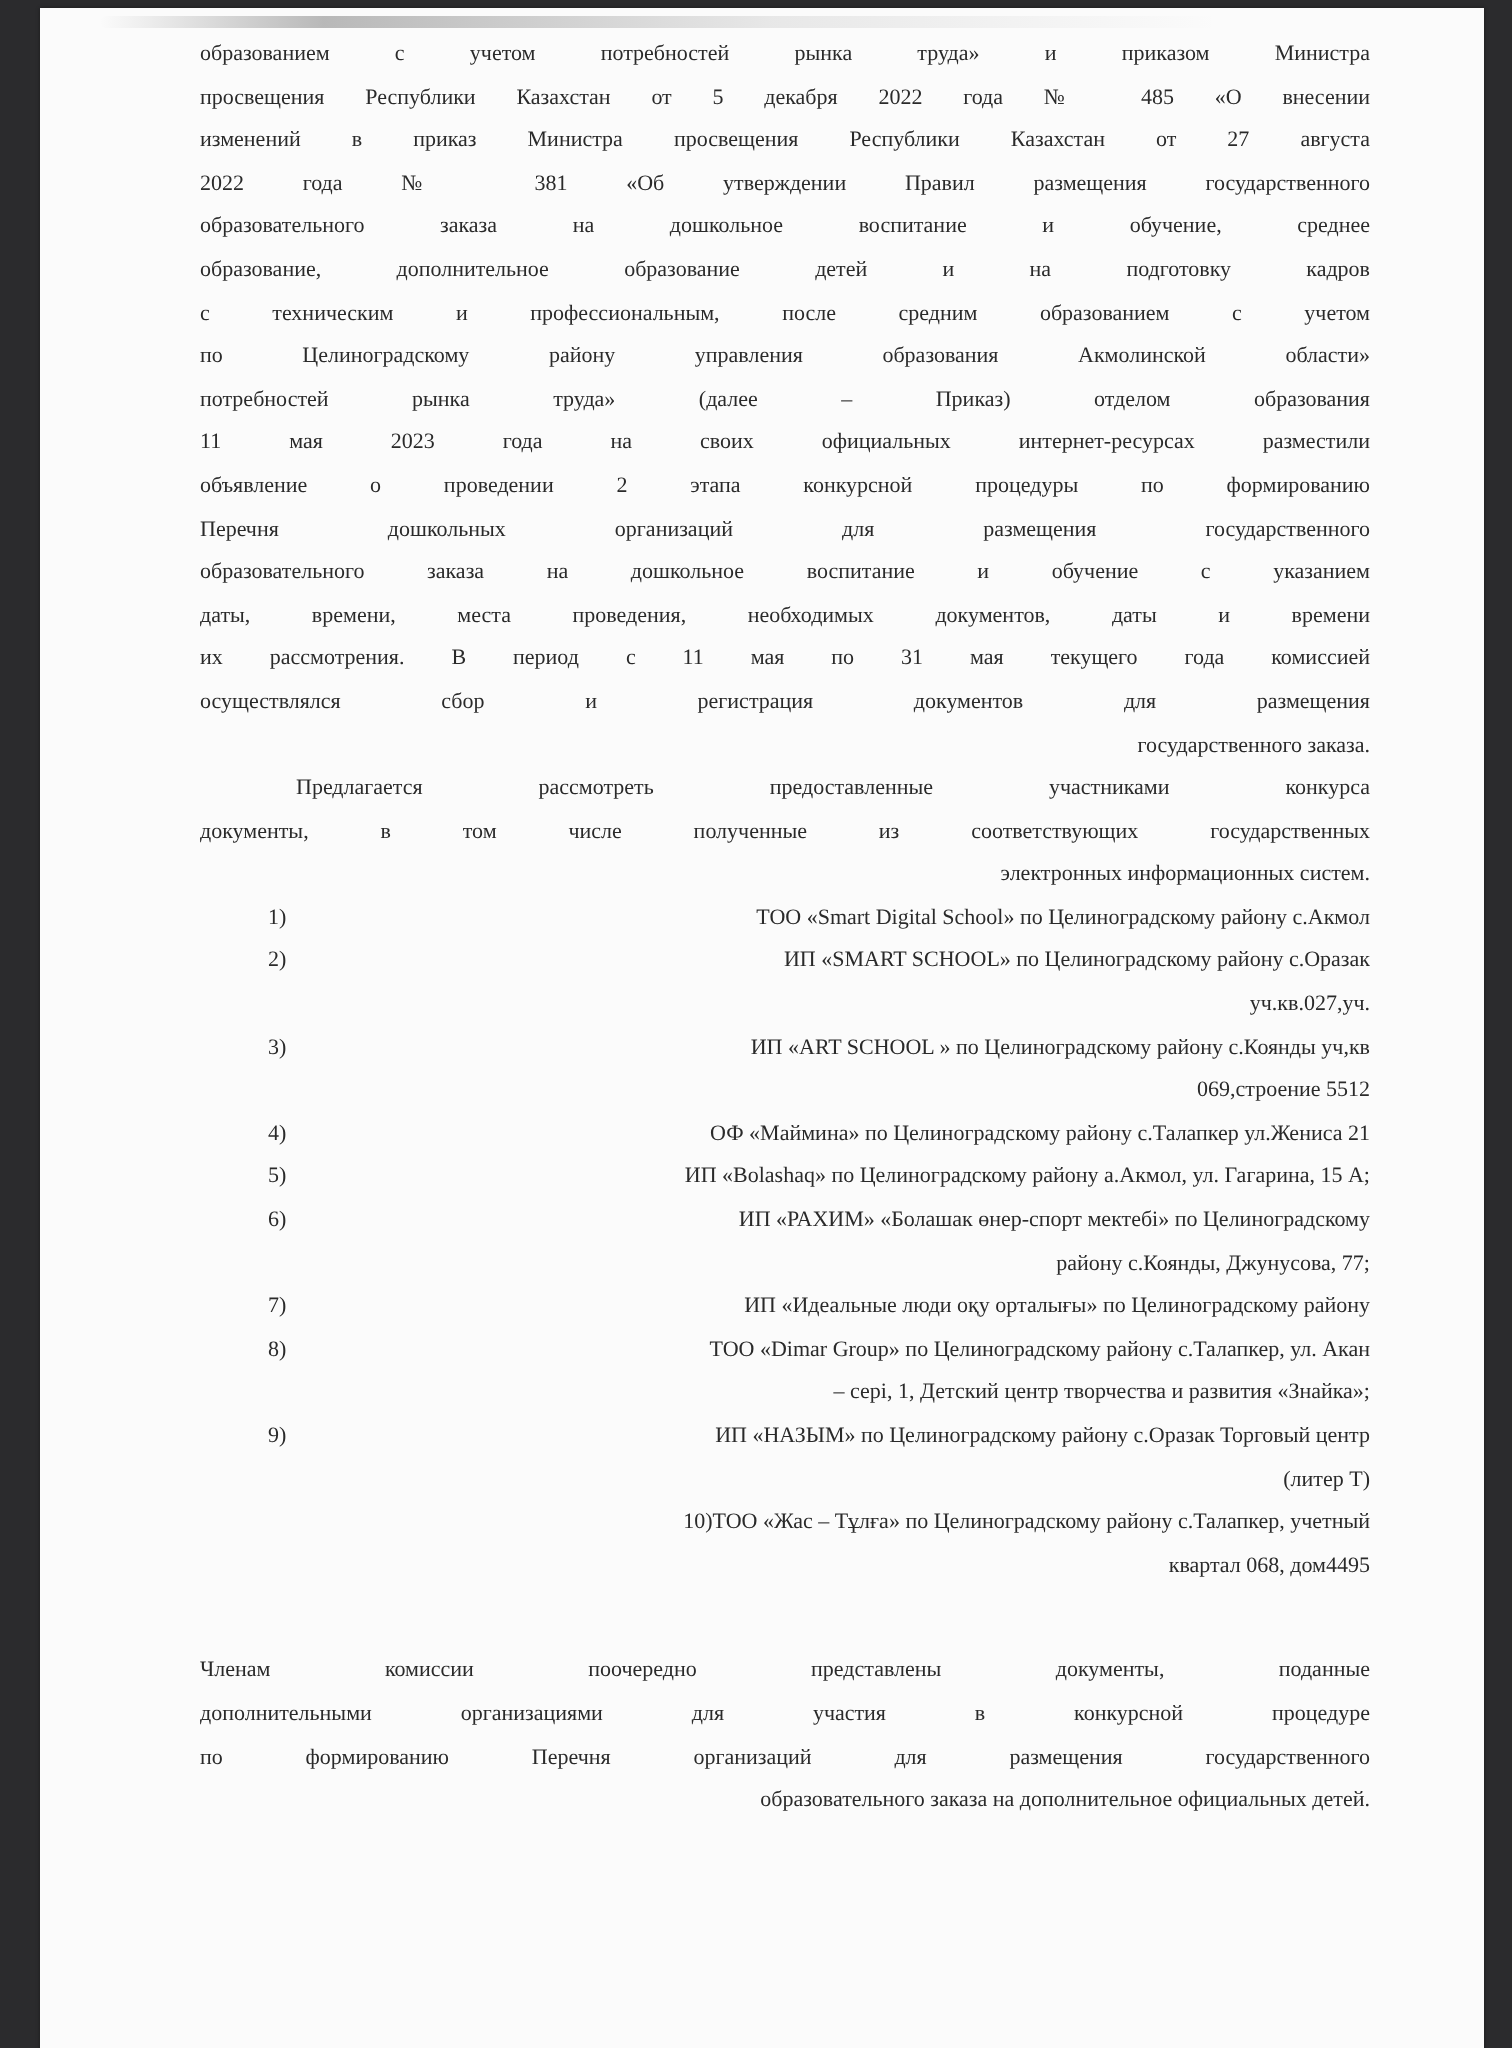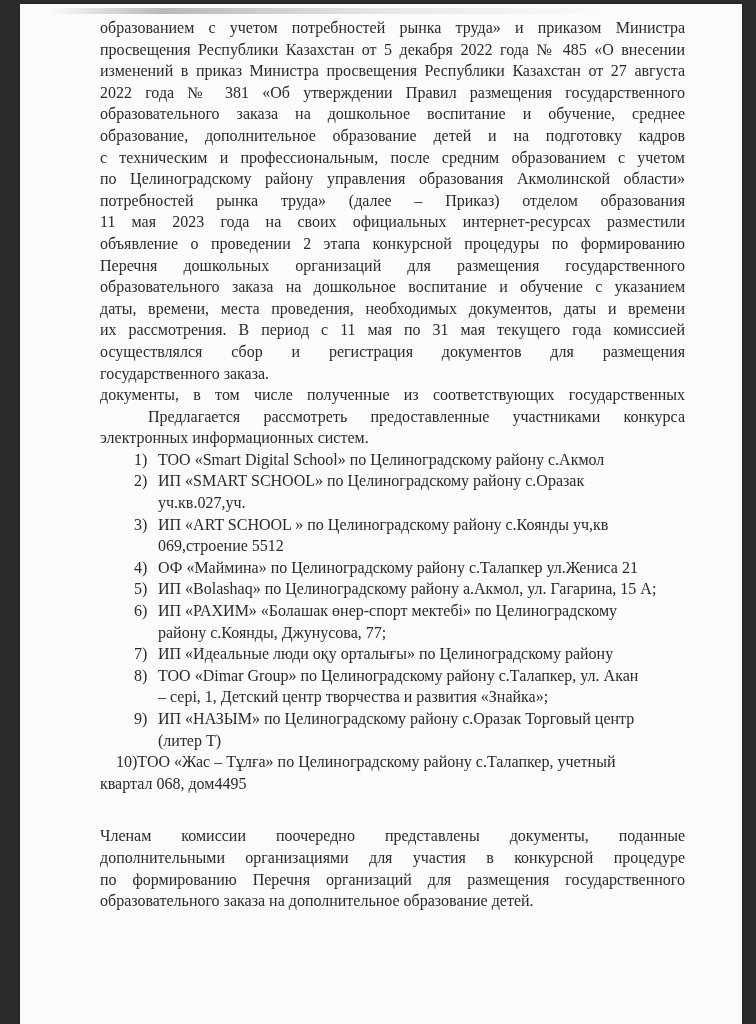--- a/index.html
+++ b/index.html
@@ -14,24 +14,24 @@
     background:#fbfbfb;
     box-shadow: 0 0 2px rgba(0,0,0,0.4);
   }
   .page::before {
     content:""; position:absolute; left:30px; top:4px; width:560px; height:6px;
     background: linear-gradient(to right, rgba(60,60,60,0.0), rgba(60,60,60,0.35) 20%, rgba(60,60,60,0.1) 60%, rgba(60,60,60,0));
     border-radius:3px;
   }
   .content {
     position:absolute; left:80px; top:13px; width:585px;
-    color:#2a2a2a; font-size:16px; line-height:21.6px;
+    color:#2a2a2a; font-size:11px; line-height:21.6px;
   }
   .jline { display:block; text-align:justify; text-align-last:justify; white-space:normal; }
-  .lline { display:block; text-align:left; }
+  .lline { display:block; text-align:right;margin-left:24px; }
   .indent { padding-left:48px; }
   ol.items { list-style:none; margin:0; padding:0; }
   ol.items li { position:relative; padding-left:58px; }
   ol.items li .num { position:absolute; left:34px; top:0; }
   .spacer { height:21px; }
 </style>
 </head>
 <body>
 
 <div class="page">
@@ -51,22 +51,22 @@
       <span class="jline">объявление о проведении 2 этапа конкурсной процедуры по формированию</span>
       <span class="jline">Перечня дошкольных организаций для размещения государственного</span>
       <span class="jline">образовательного заказа на дошкольное воспитание и обучение с указанием</span>
       <span class="jline">даты, времени, места проведения, необходимых документов, даты и времени</span>
       <span class="jline">их рассмотрения. В период с 11 мая  по 31 мая  текущего года комиссией</span>
       <span class="jline">осуществлялся сбор и регистрация документов для размещения</span>
       <span class="lline">государственного заказа.</span>
     </div>
 
     <div>
+      <span class="jline indent">Предлагается рассмотреть предоставленные участниками конкурса</span>
       <span class="jline">документы, в том числе полученные из соответствующих государственных</span>
-      <span class="jline indent">Предлагается рассмотреть предоставленные участниками конкурса</span>
       <span class="lline">электронных информационных систем.</span>
     </div>
 
     <ol class="items">
       <li>
         <span class="num">1)</span>
         <span class="lline">ТОО «Smart Digital School» по Целиноградскому району с.Акмол</span>
       </li>
       <li>
         <span class="num">2)</span>
@@ -111,17 +111,17 @@
       <span class="lline" style="padding-left:16px;font-family:Liberation Serif, serif;"><span>10)</span><span>ТОО «Жас – Тұлға» по Целиноградскому району с.Талапкер, учетный</span></span>
       <span class="lline">квартал  068, дом4495</span>
     </div>
 
     <div class="spacer"></div>
 
     <div style="margin-top:10px;">
       <span class="jline">Членам комиссии поочередно представлены документы, поданные</span>
       <span class="jline">дополнительными организациями для участия в конкурсной процедуре</span>
       <span class="jline">по формированию Перечня организаций для размещения государственного</span>
-      <span class="lline">образовательного заказа на дополнительное образование детей.</span>
+      <span class="lline">образовательного заказа на дополнительное официальных детей.</span>
     </div>
 
   </div>
 </div>
 
 </body></html>

